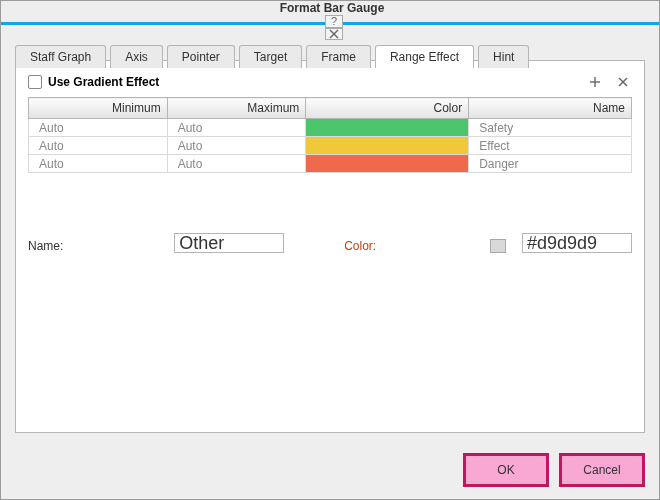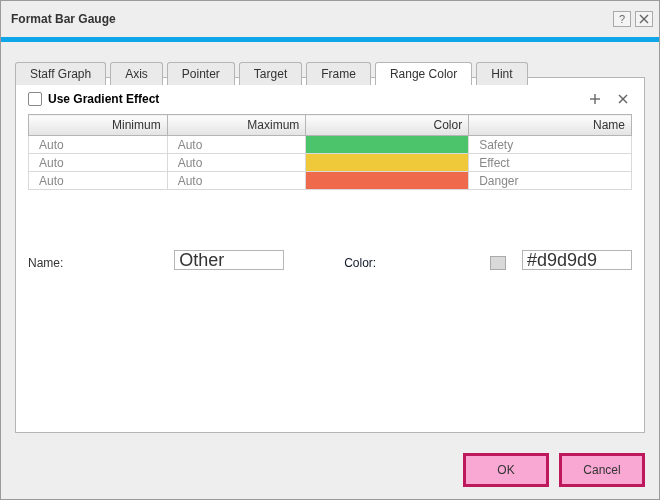--- a/index.html
+++ b/index.html
@@ -9,24 +9,25 @@
     font-size: 12px;
     background: #fff;
   }
   .window {
     width:660px; height:500px;
     background:#eeeeee;
     border:1px solid #9a9a9a;
     display:flex; flex-direction:column;
   }
   .titlebar {
-    height:41px;
+    height:24px;
     display:flex; align-items:center;
     padding:0 6px 0 10px;
-    border-bottom:5px solid #0ea5e9;
+    border-bottom:3px solid #0ea5e9;
+    flex-direction:column;
   }
   .titlebar .title { flex:1; font-weight:bold; color:#333; }
   .titlebar .tb-btn {
     width:18px; height:16px;
     border:1px solid #aaa;
     margin-left:4px;
     display:flex; align-items:center; justify-content:center;
     color:#666; font-size:11px; line-height:1;
     background:#f4f4f4;
   }
@@ -114,21 +115,21 @@
   .txt {
     border:1px solid #b5b5b5;
     background:#fff;
     height:20px;
     padding:2px 4px;
     font-family:inherit; font-size:18px;
     color:#333;
   }
   .txt.name { width:110px; }
   .txt.color { width:110px; }
-  .color-lbl { width:140px; color:#0f172a; margin-left:50px; }
+  .color-lbl { width:140px; color:#c2410c; margin-left:50px; }
   .swatch-sm {
     width:16px; height:14px;
     border:1px solid #aaa;
     margin-right:6px;
     display:inline-block;
   }
   .footer {
     padding:10px 14px 12px 0;
     display:flex; justify-content:flex-end; gap:10px;
   }
@@ -163,21 +164,21 @@
   </div>
 
   <div class="content">
 
     <div class="tabs">
       <div class="tab">Staff Graph</div>
       <div class="tab">Axis</div>
       <div class="tab">Pointer</div>
       <div class="tab">Target</div>
       <div class="tab">Frame</div>
-      <div class="tab active">Range Color</div>
+      <div class="tab active">Range Effect</div>
       <div class="tab">Hint</div>
     </div>
 
     <div class="panel">
 
       <div class="row-top">
         <span class="chkbox"></span>
         <span>Use Gradient Effect</span>
         <span class="spacer"></span>
         <span class="icon-btn">

